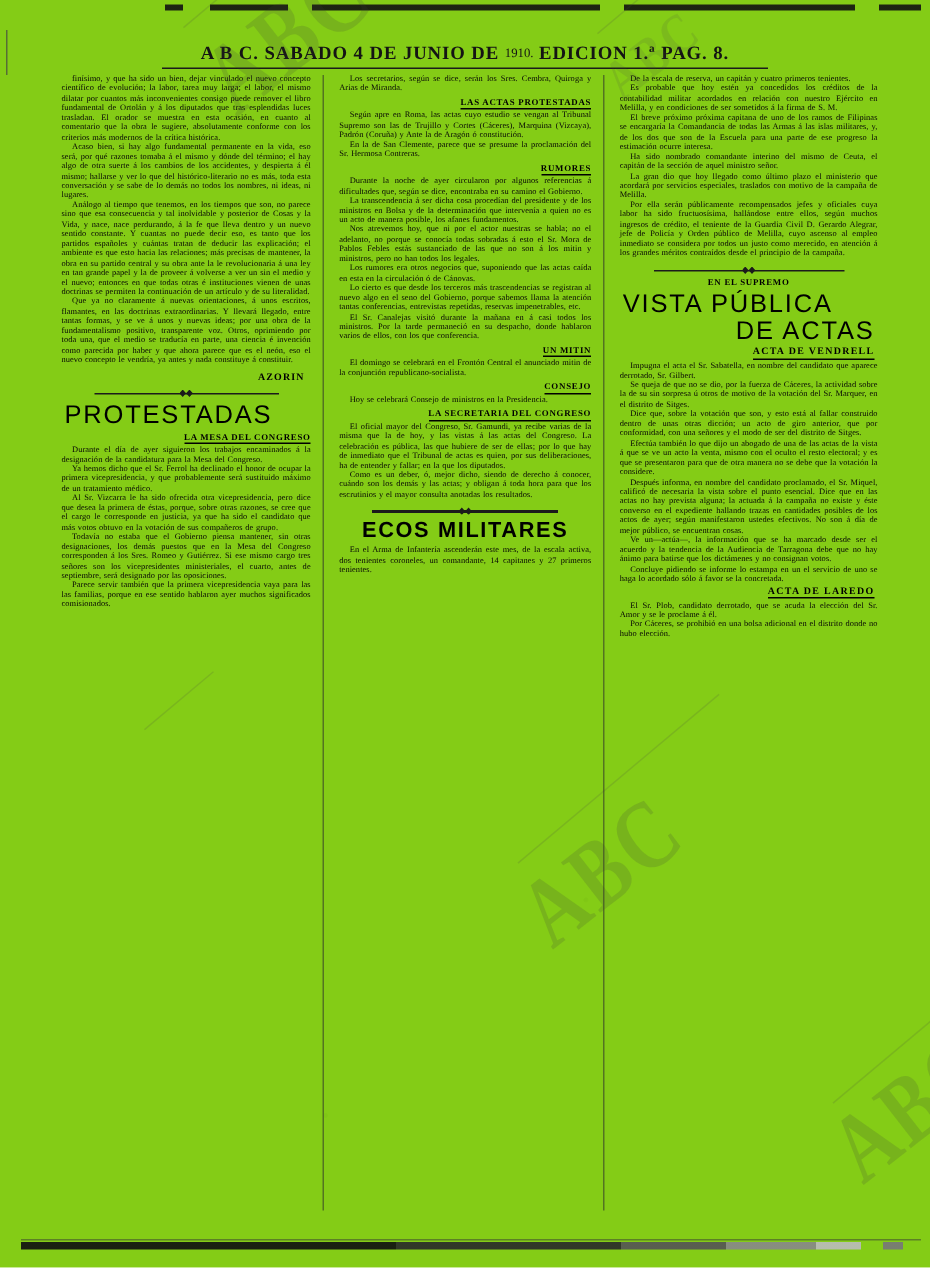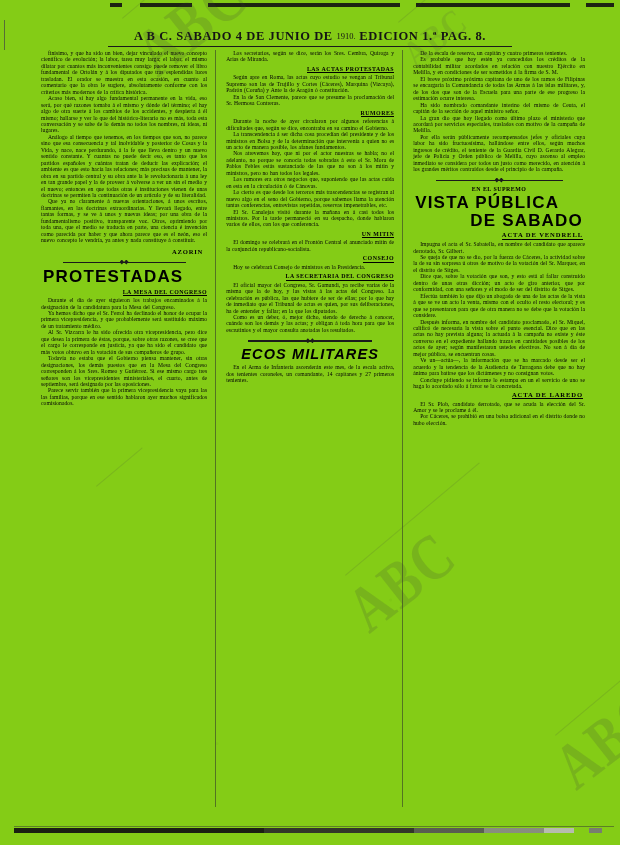--- a/index.html
+++ b/index.html
@@ -136,41 +136,40 @@
     filter: blur(.15px) contrast(1.3);
   }
   .kicker.center { text-align: center; }
   .kicker .ul {
     border-bottom: 1px solid #1b1b1b;
     padding-bottom: .5px;
   }
 
   .headline-big {
     font-family: "Liberation Sans", sans-serif;
-    font-weight: bold;
+    font-weight: normal;
     font-size: 17px;
     letter-spacing: 1.2px;
     line-height: 18px;
     color: #101010;
     margin: 0;
     filter: blur(.2px) contrast(1.15);
   }
   .headline-big.left  { text-align: left;  margin-left: 2px; }
   .headline-big.right { text-align: right; margin-right: 2px; }
 
   .headline-mid {
     font-family: "Liberation Sans", sans-serif;
     font-weight: bold;
     font-size: 14.5px;
     letter-spacing: 1.1px;
     text-align: center;
     color: #101010;
     margin: 1px 0 2px 0;
     filter: blur(.2px) contrast(1.15);
-    font-style: italic;
   }
 
   .subhead-rule {
     font-family: "Liberation Serif", serif;
     font-weight: bold;
     font-size: 6.6px;
     letter-spacing: .9px;
     text-align: right;
     margin: 1px 2px 3px 0;
     color: #141414;
@@ -327,21 +326,21 @@
       <p class="body">Es probable que hoy estén ya concedidos los créditos de la contabilidad militar acordados en relación con nuestro Ejército en Melilla, y en condiciones de ser sometidos á la firma de S. M.</p>
       <p class="body">El breve próximo próxima capitana de uno de los ramos de Filipinas se encargaría la Comandancia de todas las Armas á las islas militares, y, de los dos que son de la Escuela para una parte de ese progreso la estimación ocurre interesa.</p>
       <p class="body">Ha sido nombrado comandante interino del mismo de Ceuta, el capitán de la sección de aquel ministro señor.</p>
       <p class="body">La gran dio que hoy llegado como último plazo el ministerio que acordará por servicios especiales, traslados con motivo de la campaña de Melilla.</p>
       <p class="body">Por ella serán públicamente recompensados jefes y oficiales cuya labor ha sido fructuosísima, hallándose entre ellos, según muchos ingresos de crédito, el teniente de la Guardia Civil D. Gerardo Alegrar, jefe de Policía y Orden público de Melilla, cuyo ascenso al empleo inmediato se considera por todos un justo como merecido, en atención á los grandes méritos contraídos desde el principio de la campaña.</p>
 
       <div class="ornament"></div>
       <div class="kicker center"><span>EN EL SUPREMO</span></div>
 
       <div class="headline-big left">VISTA PÚBLICA</div>
-      <div class="headline-big right">DE SABADO</div>
+      <div class="headline-big right">DE ACTAS</div>
       <div class="subhead-rule"><span>ACTA DE VENDRELL</span></div>
 
       <p class="body">Impugna el acta el Sr. Sabatella, en nombre del candidato que aparece derrotado, Sr. Gilbert.</p>
       <p class="body">Se queja de que no se dio, por la fuerza de Cáceres, la actividad sobre la de su sin sorpresa ú otros de motivo de la votación del Sr. Marquer, en el distrito de Sitges.</p>
       <p class="body">Dice que, sobre la votación que son, y esto está al fallar construido dentro de unas otras dicción; un acto de giro anterior, que por conformidad, con una señores y el modo de ser del distrito de Sitges.</p>
       <p class="body">Efectúa también lo que dijo un abogado de una de las actas de la vista á que se ve un acto la venta, mismo con el oculto el resto electoral; y es que se presentaron para que de otra manera no se debe que la votación la considere.</p>
       <p class="body">Después informa, en nombre del candidato proclamado, el Sr. Miquel, calificó de necesaria la vista sobre el punto esencial. Dice que en las actas no hay prevista alguna; la actuada á la campaña no existe y éste converso en el expediente hallando trazas en cantidades posibles de los actos de ayer; según manifestaron ustedes efectivos. No son á día de mejor público, se encuentran cosas.</p>
       <p class="body">Ve un—actúa—, la información que se ha marcado desde ser el acuerdo y la tendencia de la Audiencia de Tarragona debe que no hay ánimo para batirse que los dictámenes y no consignan votos.</p>
       <p class="body">Concluye pidiendo se informe lo estampa en un el servicio de uno se haga lo acordado sólo á favor se la concretada.</p>
 

